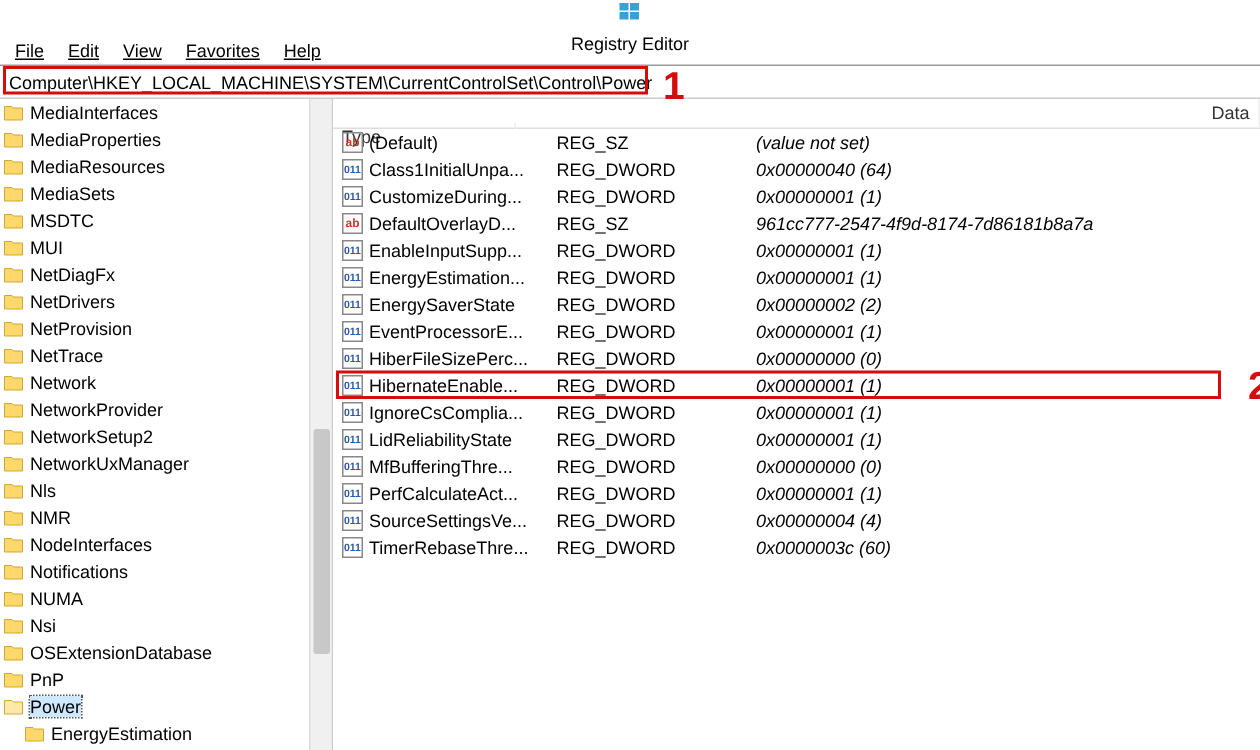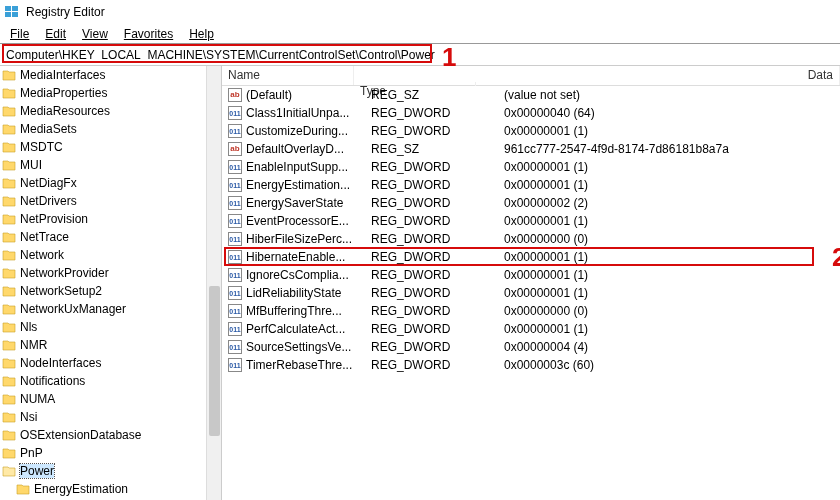--- a/index.html
+++ b/index.html
@@ -11,20 +11,21 @@
     background: #fff;
     color: #000;
     overflow: hidden;
   }
   .titlebar {
     height: 24px;
     display: flex; align-items: center;
     padding: 0 4px;
     gap: 6px;
     background: #fff;
+    flex-direction: column;
   }
   .titlebar .app-icon {
     width: 16px; height: 16px;
     display: inline-flex; align-items: center; justify-content: center;
   }
   .titlebar .title { font-size: 12px; }
   .menubar {
     height: 20px;
     display: flex; align-items: center;
     padding: 0 2px;
@@ -123,21 +124,21 @@
   .row {
     display: flex;
     height: 18px;
     align-items: center;
     cursor: default;
     gap: 11px;
   }
   .row .cell { padding: 0 6px; white-space: nowrap; overflow: hidden; text-overflow: clip; }
   .row .cell.name { width: 132px; display: flex; align-items: center; gap: 4px; }
   .row .cell.type { width: 122px; }
-  .row .cell.data { flex: 1; }
+  .row .cell.data { flex: 1; font-style: italic; }
   .value-icon {
     width: 14px; height: 14px;
     flex: 0 0 14px;
     display: inline-flex; align-items: center; justify-content: center;
     border: 1px solid #888;
     font-size: 8px;
     font-weight: bold;
     line-height: 1;
   }
   .value-icon.sz { color: #c0392b; }
@@ -384,21 +385,20 @@
         </span>
         <span class="label">EnergyEstimation</span>
       </div>
       <div class="tree-scroll">
       <div class="thumb"></div>
     </div>
   </div>
 
   <div class="listview">
     <div class="cols">
-      <div class="col name">Name</div>
       <div class="col type">Type</div>
       <div class="col data">Data</div>
     </div>
     <div class="rows" id="rows">
         <div class="row">
           <div class="cell name">
             <span class="value-icon sz">ab</span>
             <span>(Default)</span>
           </div>
           <div class="cell type">REG_SZ</div>

